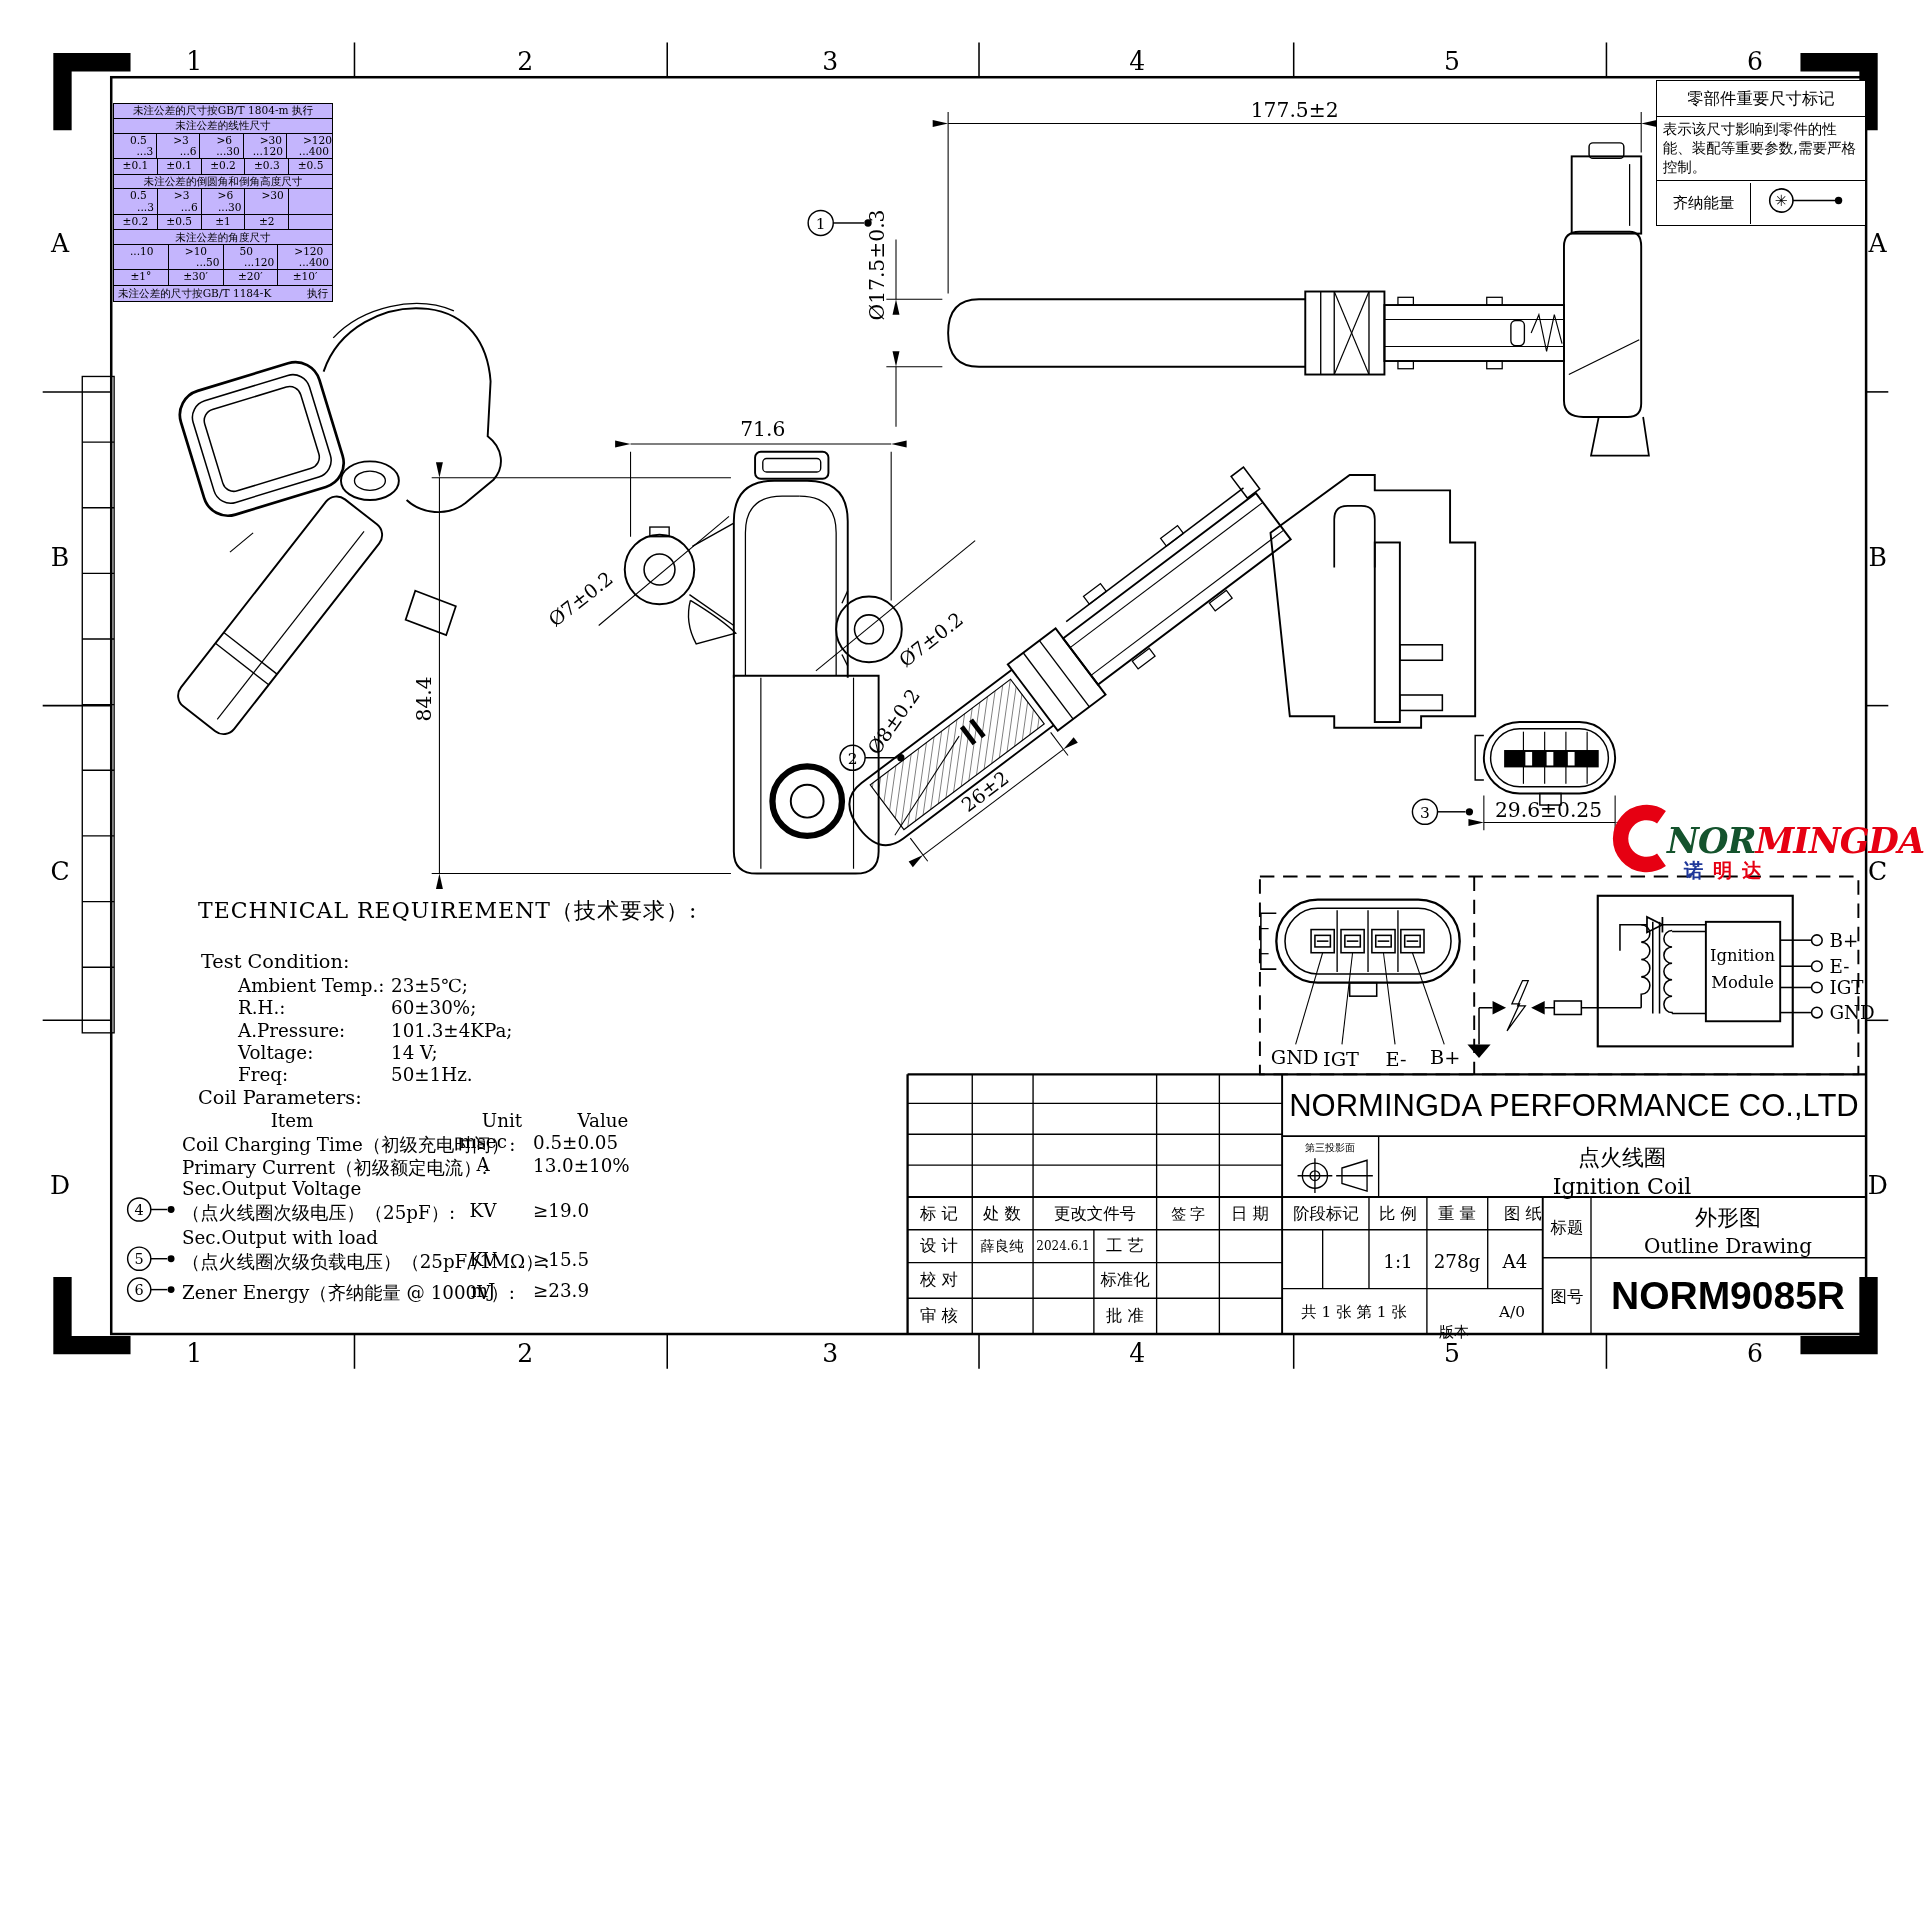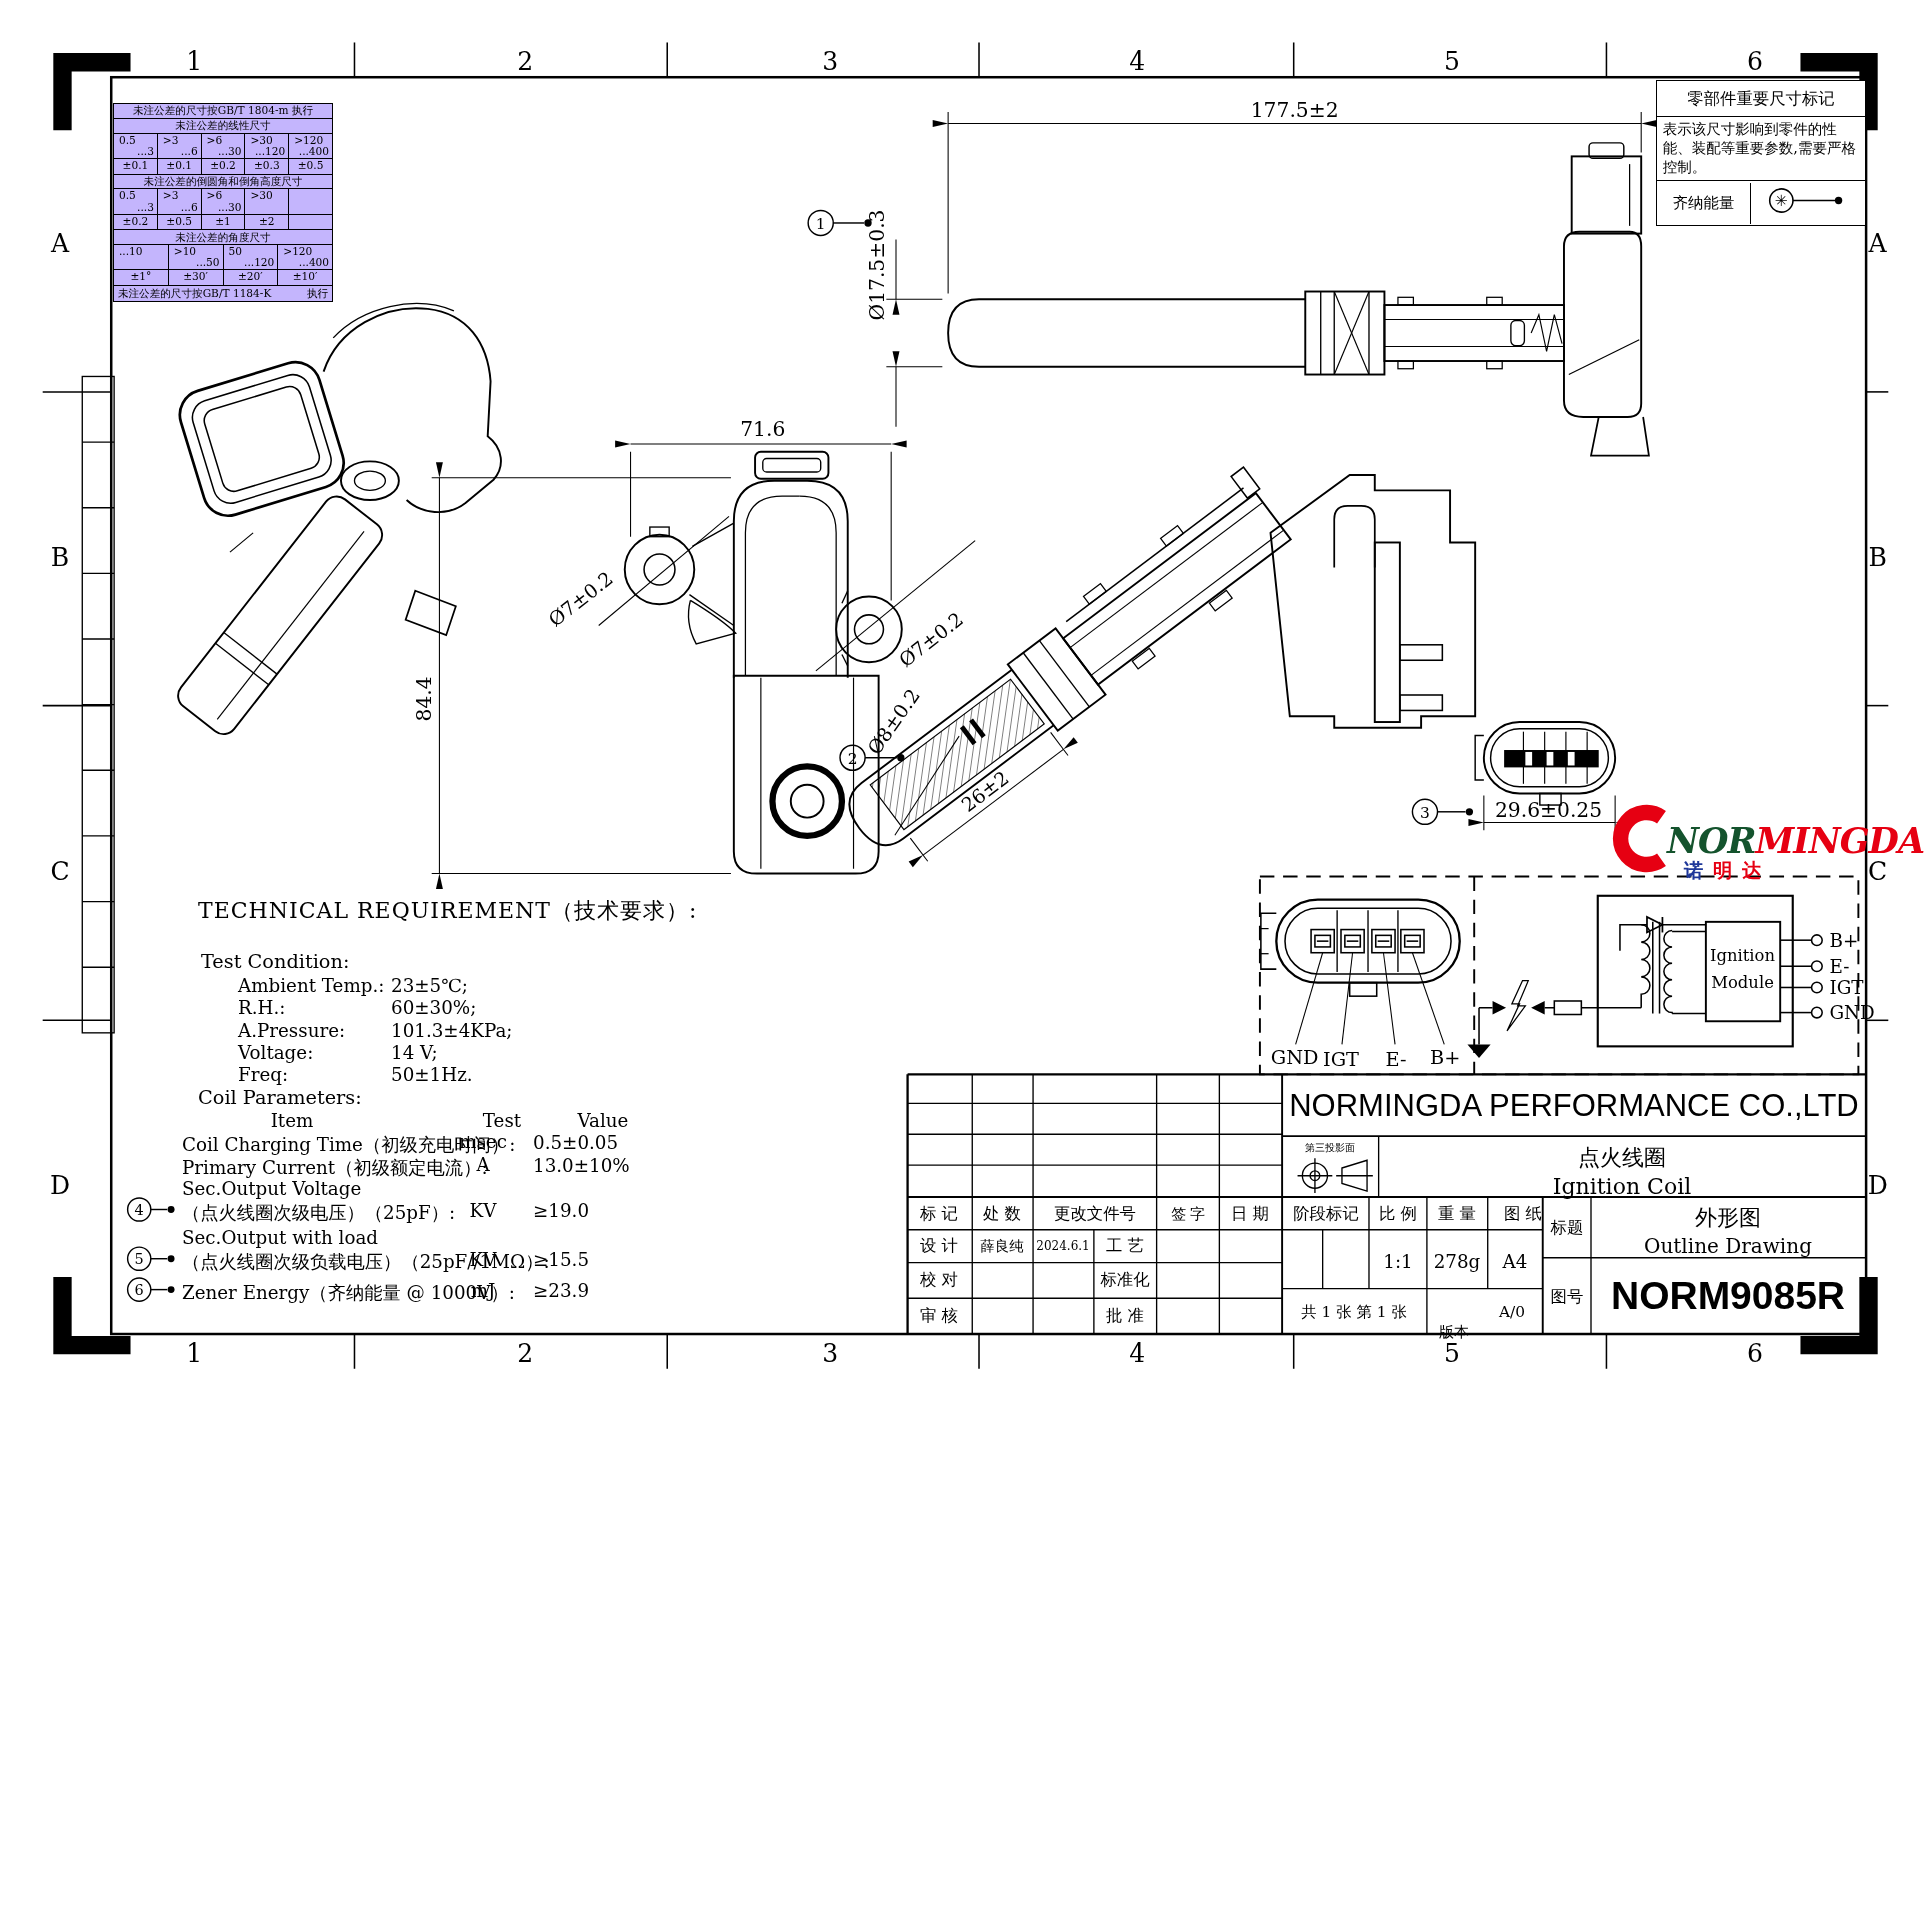--- a/index.html
+++ b/index.html
@@ -11,21 +11,21 @@
   .abs{position:absolute;white-space:nowrap;}
   .c{position:absolute;transform:translate(-50%,-50%);white-space:nowrap;text-align:center;}
   
   #tol-table{position:absolute;left:113px;top:103px;width:218px;border:1.5px solid #000;
              font-size:10.6px;line-height:1.05;text-align:center;background:#c4b5fd;}
   .tt-row{display:flex;border-top:1.2px solid #000;}
   .tt-row:first-child{border-top:none;}
   .tt-head{display:block;width:100%;padding:1.4px 0;}
   .tt-cell{flex:1;border-left:1.2px solid #000;padding:1px 0;min-height:12.6px;}
   .tt-cell:first-child{border-left:none;}
-  .tt-a{display:block;text-align:left;padding-left:5px;min-height:10.6px;}
+  .tt-a{display:block;text-align:left;padding-left:16px;min-height:10.6px;}
   .tt-b{display:block;text-align:right;padding-right:2.9px;min-height:10.6px;}
   .tt-rule{display:flex;justify-content:space-between;padding:1.9px 3.9px;}
   
   #imp-box{position:absolute;left:1656px;top:80px;width:208px;border:1.7px solid #000;
            font-size:14.5px;line-height:1.3;background:#fff;}
   #imp-box .row{border-top:1.4px solid #000;}
   #imp-box .row:first-child{border-top:none;}
   #imp-title{text-align:center;padding:6.8px 0;font-size:16.4px;}
   #imp-body{text-align:left;padding:2.9px 4.8px 3.9px 5.8px;font-size:14.5px;}
   #imp-sym-row{display:flex;align-items:center;}
@@ -562,21 +562,21 @@
   <span class="abs tr" style="left:391px;top:997px;">60±30%;</span>
   <span class="abs tr" style="left:238px;top:1020px;">A.Pressure:</span>
   <span class="abs tr" style="left:391px;top:1020px;">101.3±4KPa;</span>
   <span class="abs tr" style="left:238px;top:1042px;">Voltage:</span>
   <span class="abs tr" style="left:391px;top:1042px;">14 V;</span>
   <span class="abs tr" style="left:238px;top:1064px;">Freq:</span>
   <span class="abs tr" style="left:391px;top:1064px;">50±1Hz.</span>
 
   <span class="abs tr" style="left:198px;top:1086px;font-size:19.3px;">Coil Parameters:</span>
   <span class="c tr" style="left:292px;top:1120px;">Item</span>
-  <span class="c tr" style="left:502px;top:1120px;">Test</span>
+  <span class="c tr" style="left:502px;top:1120px;">Unit</span>
   <span class="c tr" style="left:603px;top:1120px;">Value</span>
 
   <span class="abs tr" style="left:182px;top:1132px;">Coil Charging Time（初级充电时间）:</span>
   <span class="c tr" style="left:483px;top:1141px;">msec</span>
   <span class="abs tr" style="left:533px;top:1132px;">0.5±0.05</span>
 
   <span class="abs tr" style="left:182px;top:1155px;">Primary Current（初级额定电流）:</span>
   <span class="c tr" style="left:483px;top:1164px;">A</span>
   <span class="abs tr" style="left:533px;top:1155px;">13.0±10%</span>
 

